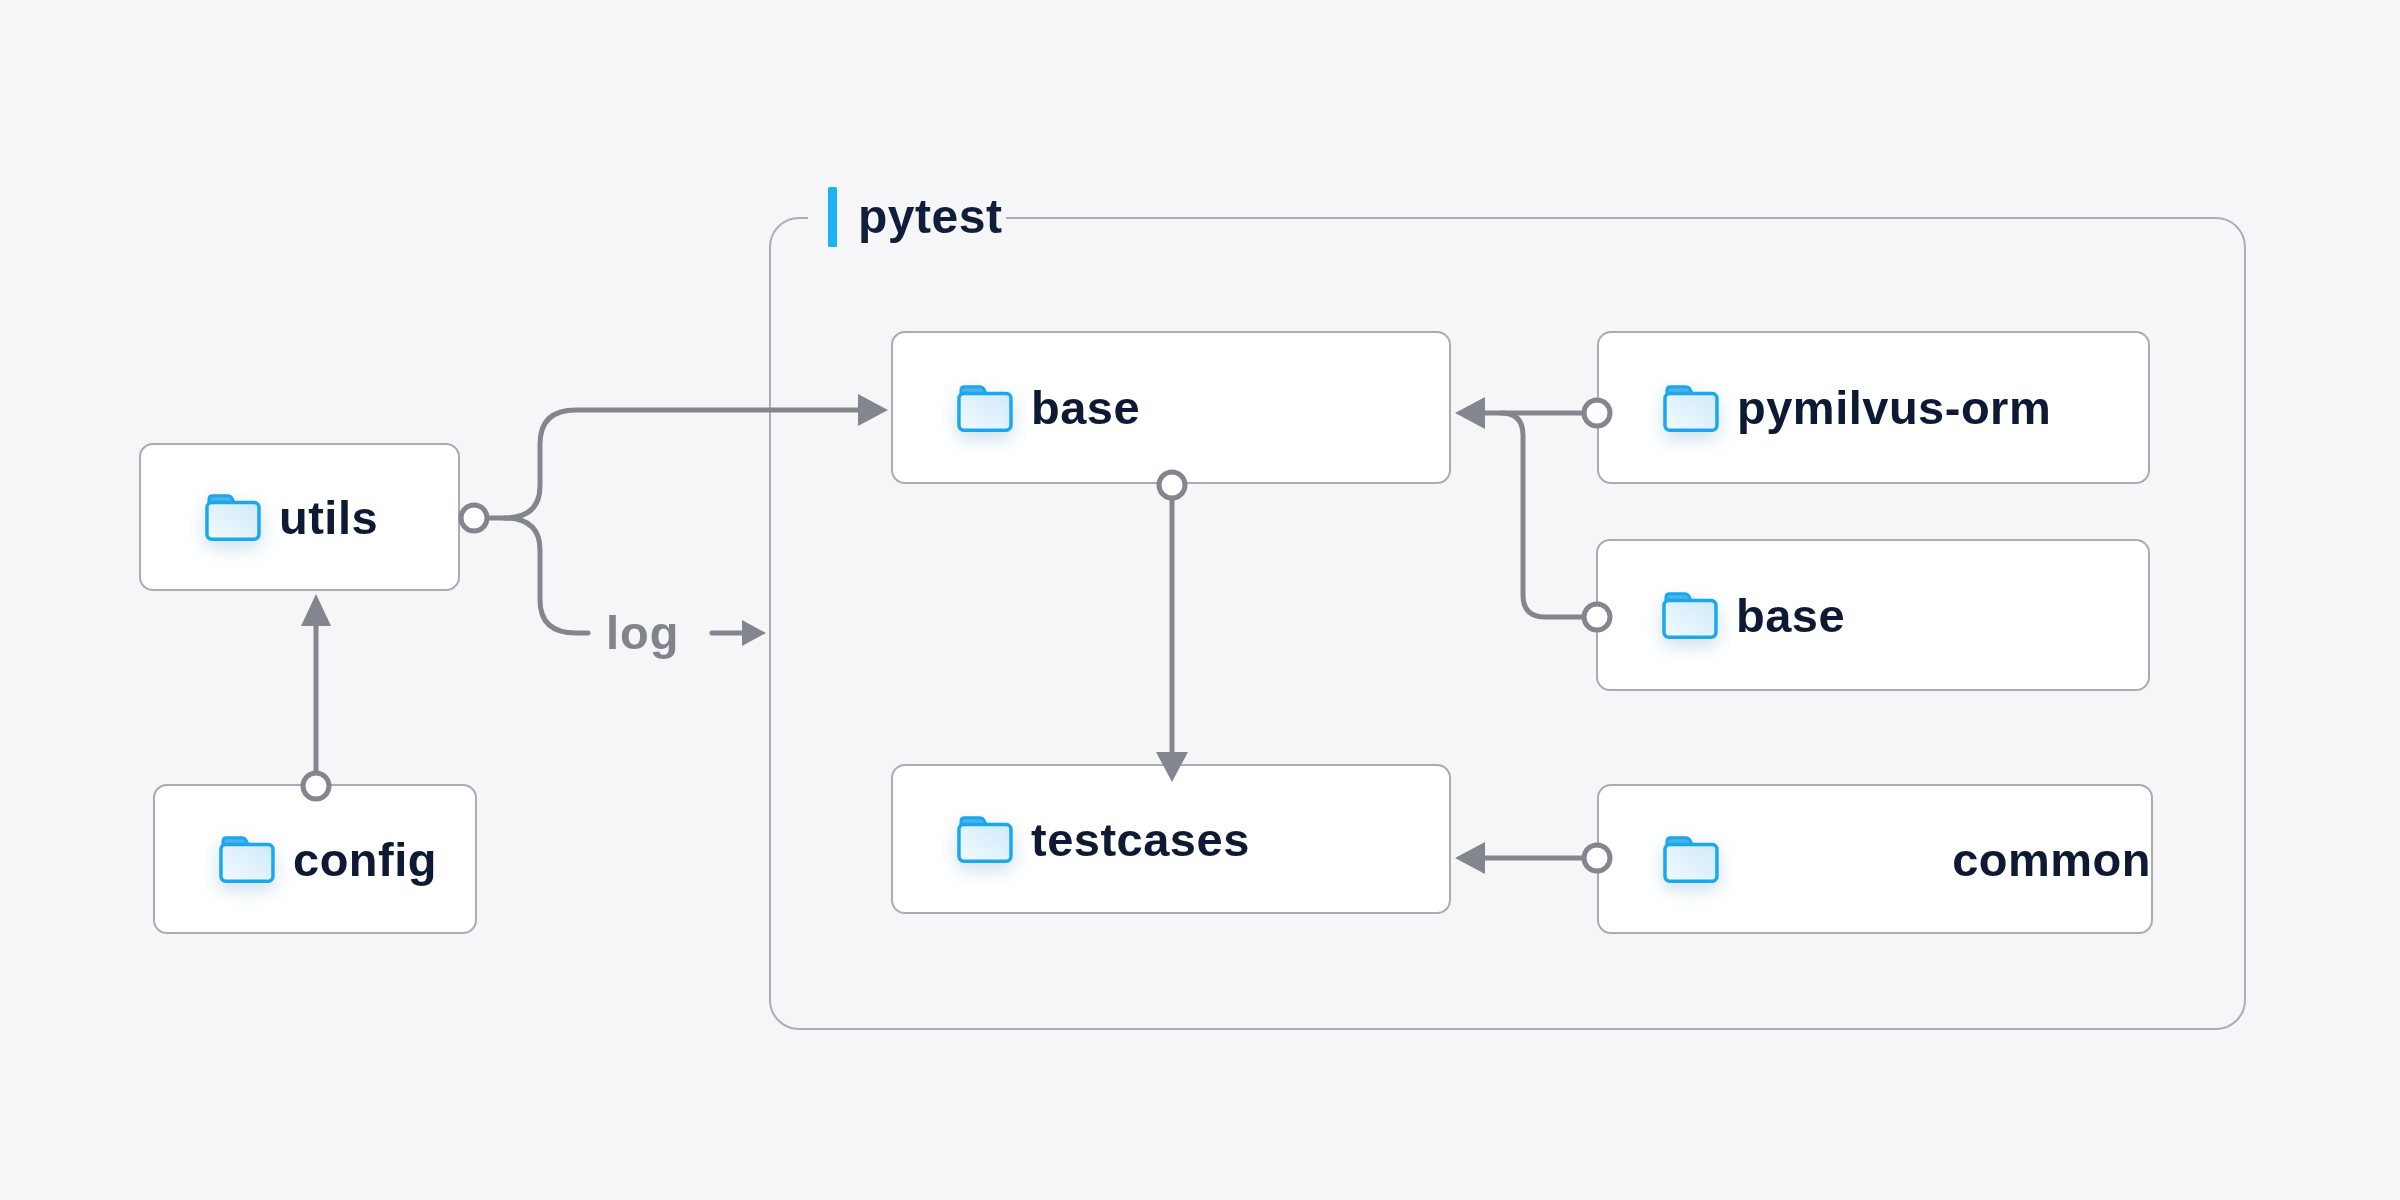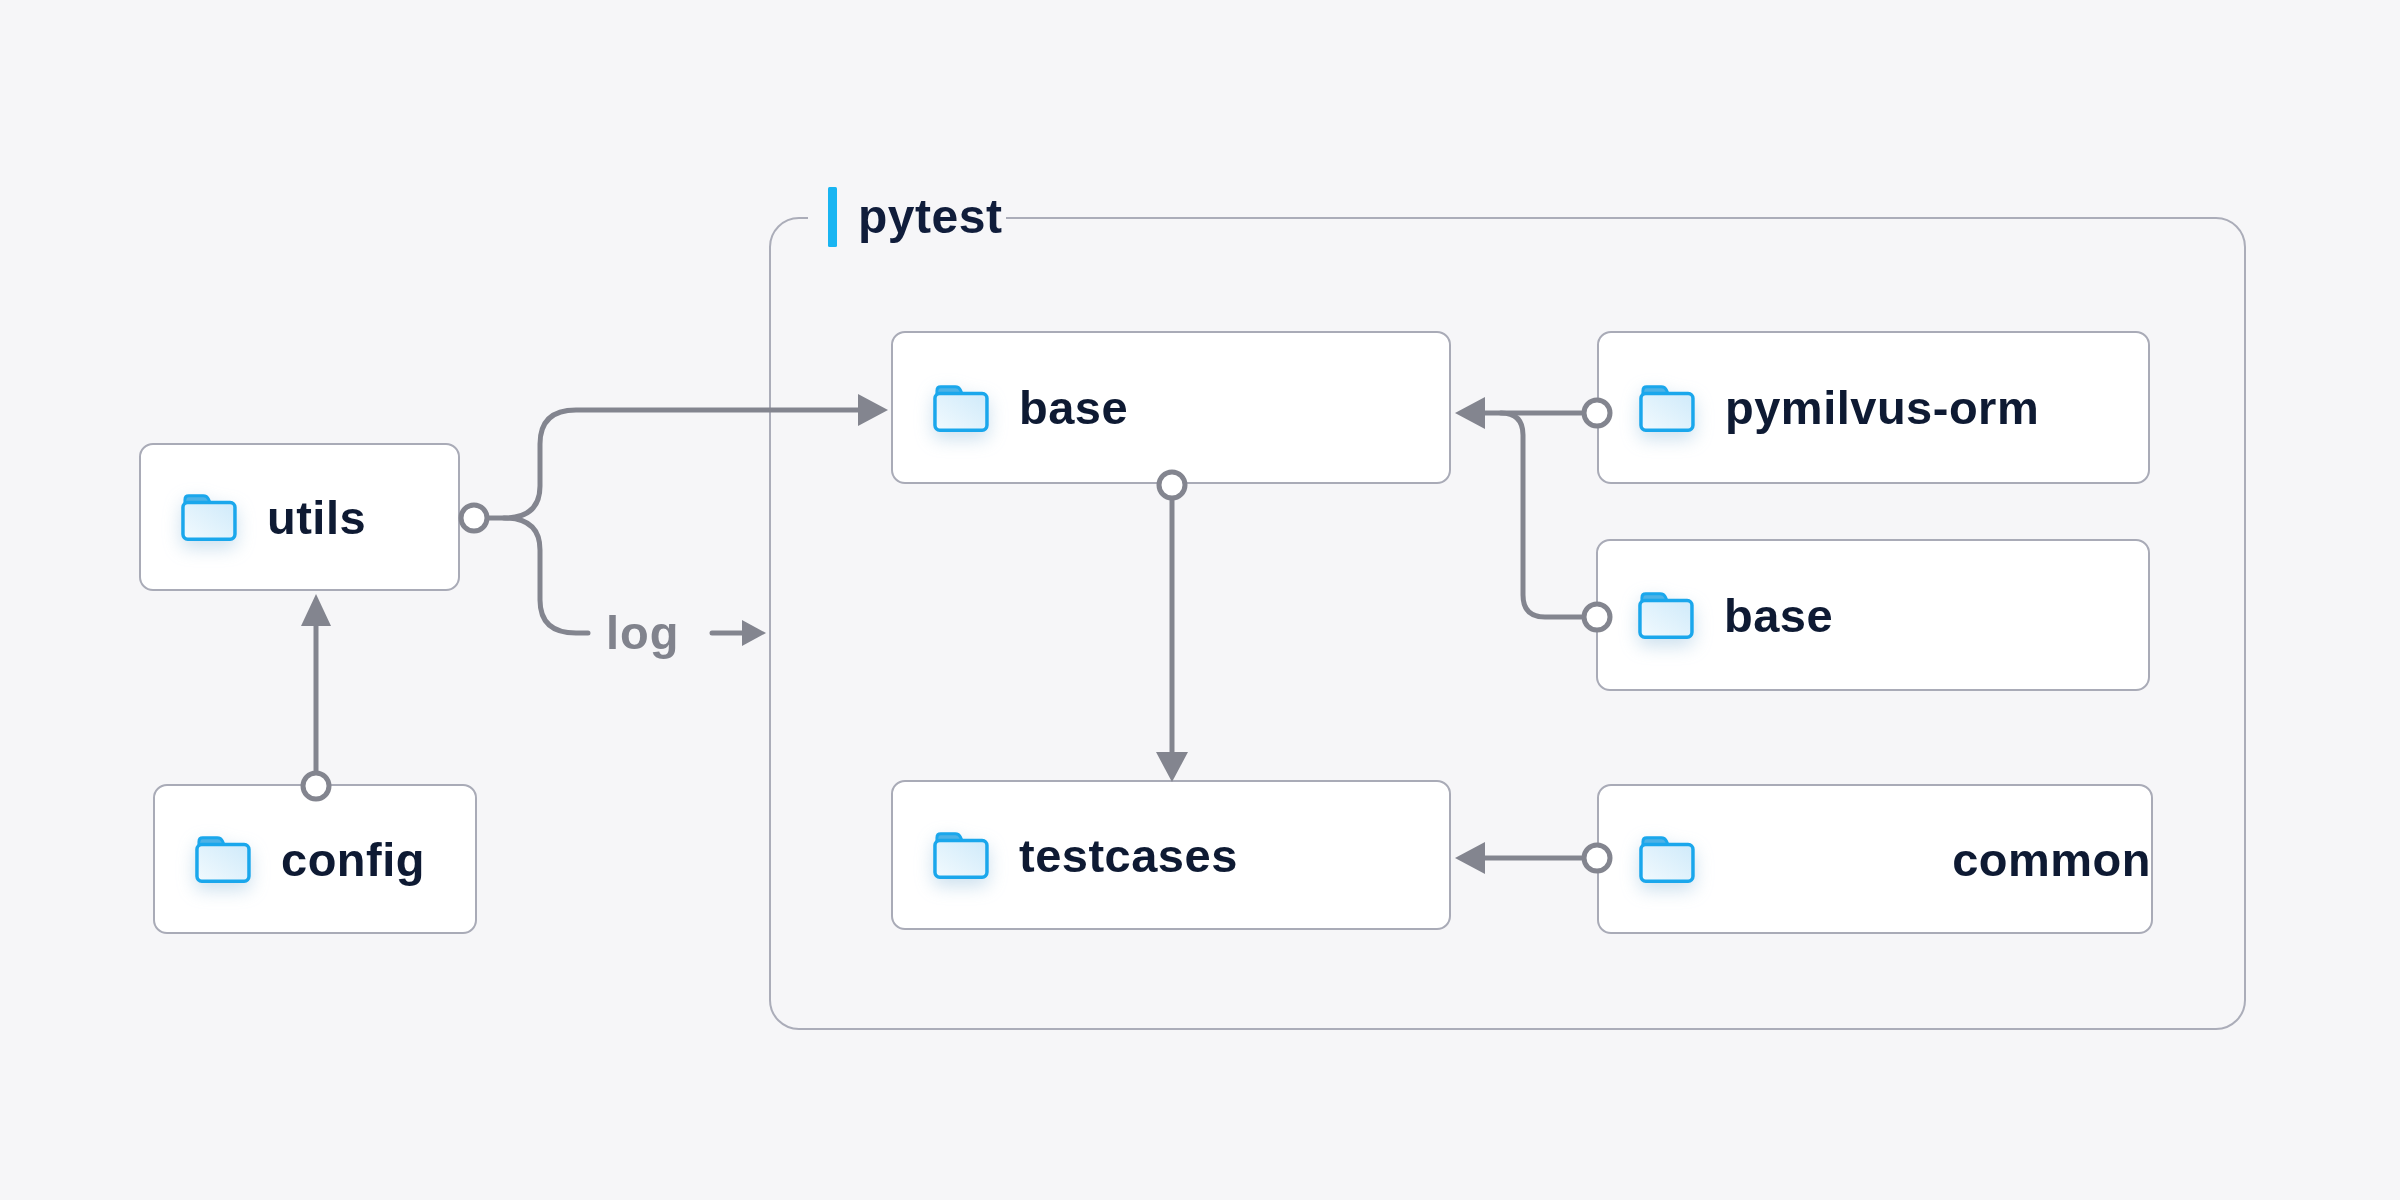--- a/index.html
+++ b/index.html
@@ -52,43 +52,43 @@
 
   
   .node {
     position: absolute;
     background: #ffffff;
     border: 2.5px solid #a9abb7;
     border-radius: 14px;
     box-sizing: border-box;
     display: flex;
     align-items: center;
-    padding-left: 36px;
-    gap: 28px;
+    padding-left: 60px;
+    gap: 16px;
     z-index: 2;
   }
   .node .nlabel {
     font-size: 47px;
     font-weight: 700;
     color: #0e1a33;
     letter-spacing: 0.5px;
     white-space: nowrap;
   }
   .folder {
     width: 62px; height: 52px;
     flex: 0 0 auto;
     filter: drop-shadow(0px 7px 9px rgba(110, 165, 205, 0.35));
   }
 
   .n-utils     { left: 139px;  top: 443px; width: 321px; height: 148px; }
   .n-config    { left: 153px;  top: 784px; width: 324px; height: 150px; }
   .n-base      { left: 891px;  top: 331px; width: 560px; height: 153px; }
   .n-pymilvus  { left: 1597px; top: 331px; width: 553px; height: 153px; }
   .n-check     { left: 1596px; top: 539px; width: 554px; height: 152px; }
-  .n-testcases { left: 891px;  top: 780px; width: 560px; height: 150px; align-items: center; }
+  .n-testcases { left: 891px;  top: 764px; width: 560px; height: 150px; align-items: center; }
   .n-common    { left: 1597px; top: 784px; width: 556px; height: 150px; justify-content: space-between; }
 
   
   svg.edges {
     position: absolute;
     left: 0; top: 0;
     width: 2400px; height: 1200px;
     z-index: 4;
     pointer-events: none;
   }

